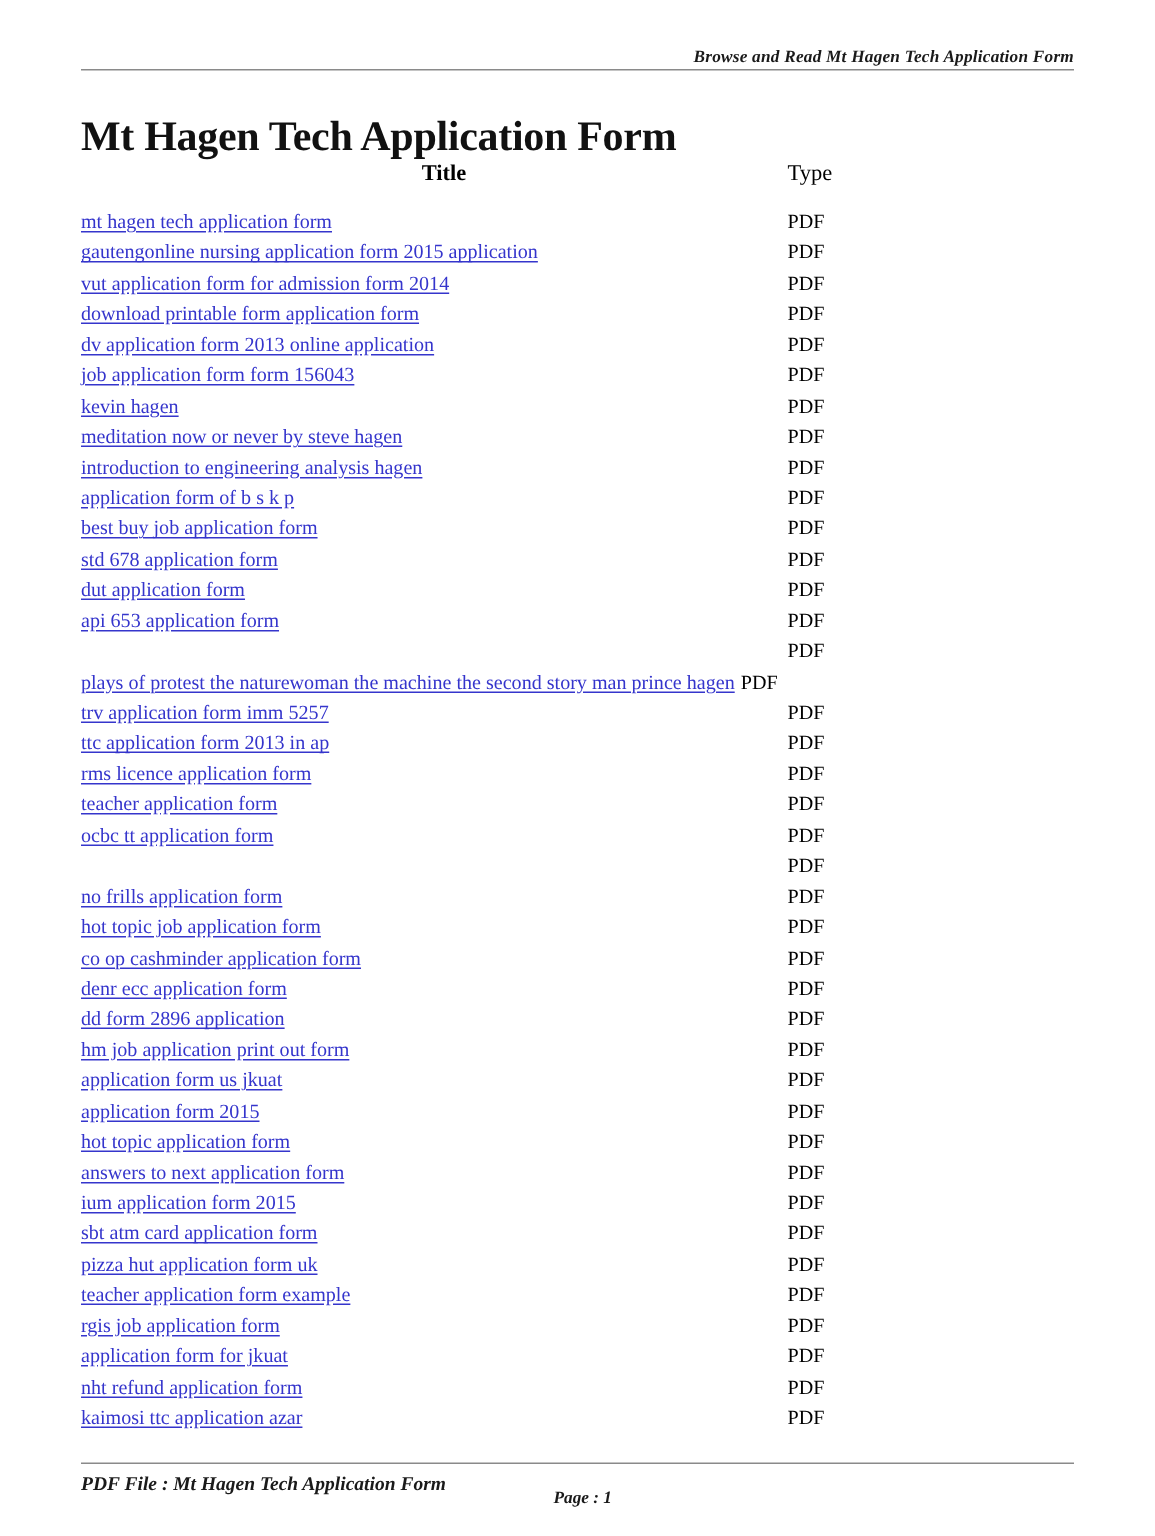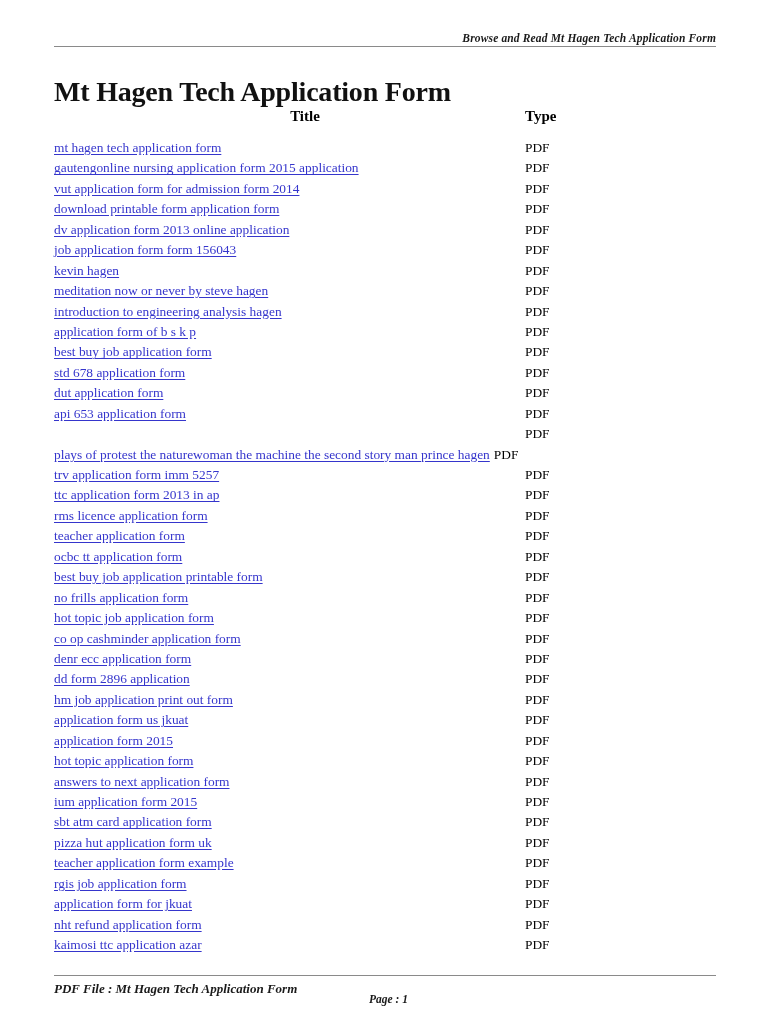--- a/index.html
+++ b/index.html
@@ -70,32 +70,32 @@
     left: 54px;
     top: 108px;
     width: 662px;
   }
   .hdr-row {
     position: relative;
     height: 24px;
   }
   .hdr-title {
     position: absolute;
-    left: 16px;
+    left: 7px;
     width: 470px;
     text-align: center;
     font-size: 15px;
     font-weight: bold;
     color: #000;
   }
   .hdr-type {
     position: absolute;
     left: 471px;
     font-size: 15px;
-    font-weight: bold;
+    font-weight: normal;
     color: #000;
   }
 
   .rows {
     position: relative;
     margin-top: 6px;
   }
   .row {
     position: relative;
     height: 20.45px;
@@ -196,21 +196,21 @@
         <div class="row"><span class="row-title">std 678 application form</span><span class="row-type">PDF</span></div>
         <div class="row"><span class="row-title">dut application form</span><span class="row-type">PDF</span></div>
         <div class="row"><span class="row-title">api 653 application form</span><span class="row-type">PDF</span></div>
         <div class="row"><span class="row-type">PDF</span></div>
         <div class="row long"><span class="row-title">plays of protest the naturewoman the machine the second story man prince hagen</span><span class="row-type">PDF</span></div>
         <div class="row"><span class="row-title">trv application form imm 5257</span><span class="row-type">PDF</span></div>
         <div class="row"><span class="row-title">ttc application form 2013 in ap</span><span class="row-type">PDF</span></div>
         <div class="row"><span class="row-title">rms licence application form</span><span class="row-type">PDF</span></div>
         <div class="row"><span class="row-title">teacher application form</span><span class="row-type">PDF</span></div>
         <div class="row"><span class="row-title">ocbc tt application form</span><span class="row-type">PDF</span></div>
-        <div class="row"><span class="row-title">best buy job application printable form</span><span class="row-type">PDF</span></div>
+        <div class="row"><span class="row-type">PDF</span></div>
         <div class="row"><span class="row-title">no frills application form</span><span class="row-type">PDF</span></div>
         <div class="row"><span class="row-title">hot topic job application form</span><span class="row-type">PDF</span></div>
         <div class="row"><span class="row-title">co op cashminder application form</span><span class="row-type">PDF</span></div>
         <div class="row"><span class="row-title">denr ecc application form</span><span class="row-type">PDF</span></div>
         <div class="row"><span class="row-title">dd form 2896 application</span><span class="row-type">PDF</span></div>
         <div class="row"><span class="row-title">hm job application print out form</span><span class="row-type">PDF</span></div>
         <div class="row"><span class="row-title">application form us jkuat</span><span class="row-type">PDF</span></div>
         <div class="row"><span class="row-title">application form 2015</span><span class="row-type">PDF</span></div>
         <div class="row"><span class="row-title">hot topic application form</span><span class="row-type">PDF</span></div>
         <div class="row"><span class="row-title">answers to next application form</span><span class="row-type">PDF</span></div>

